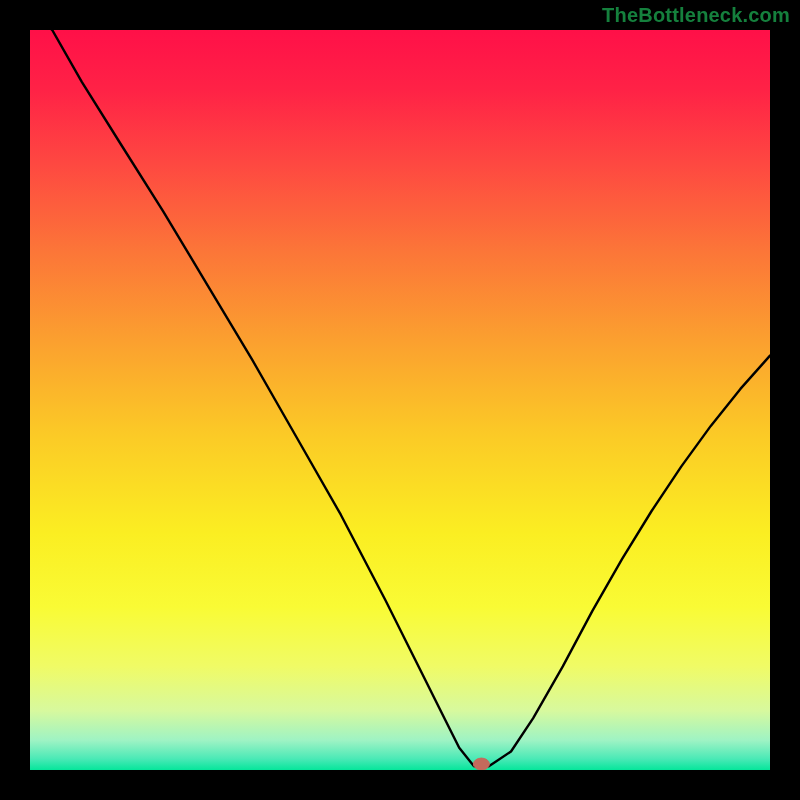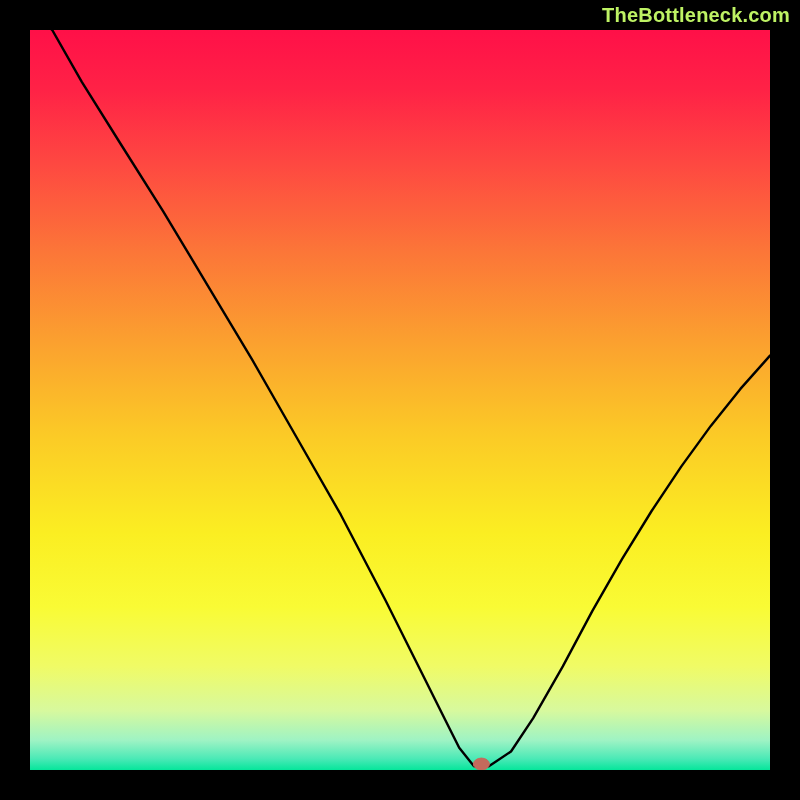--- a/index.html
+++ b/index.html
@@ -14,21 +14,21 @@
   .outer {
     position: relative;
     width: 800px;
     height: 800px;
     background: #000;
   }
   .watermark {
     position: absolute;
     top: 4px;
     right: 10px;
-    color: #bef264;
+    color: #15803d;
     font-size: 20px;
     font-weight: bold;
     letter-spacing: 0.2px;
     user-select: none;
   }
   .plot {
     position: absolute;
     left: 30px;
     top: 30px;
     width: 740px;

